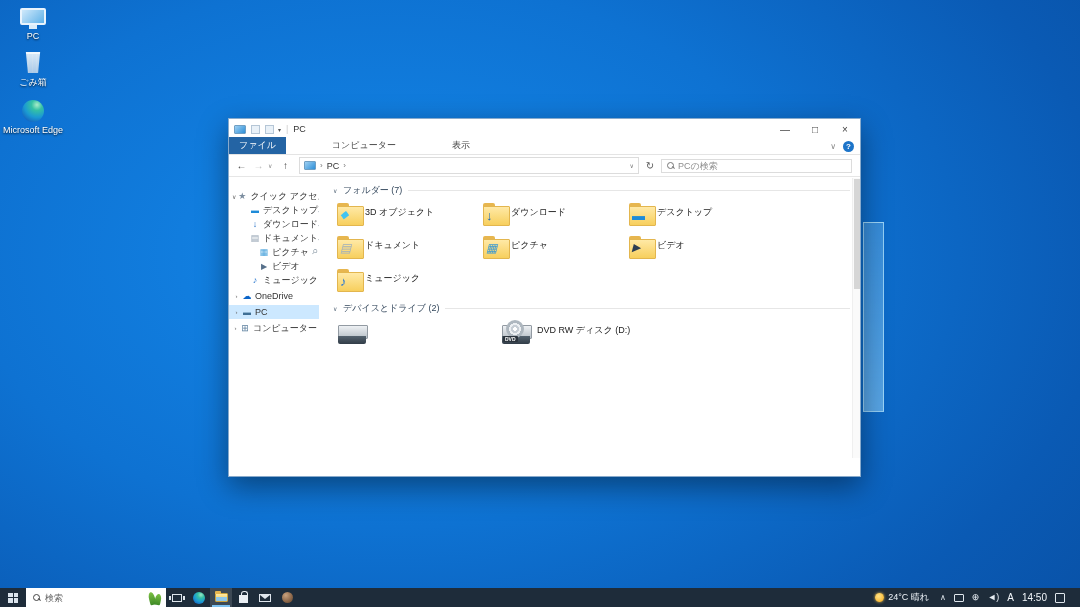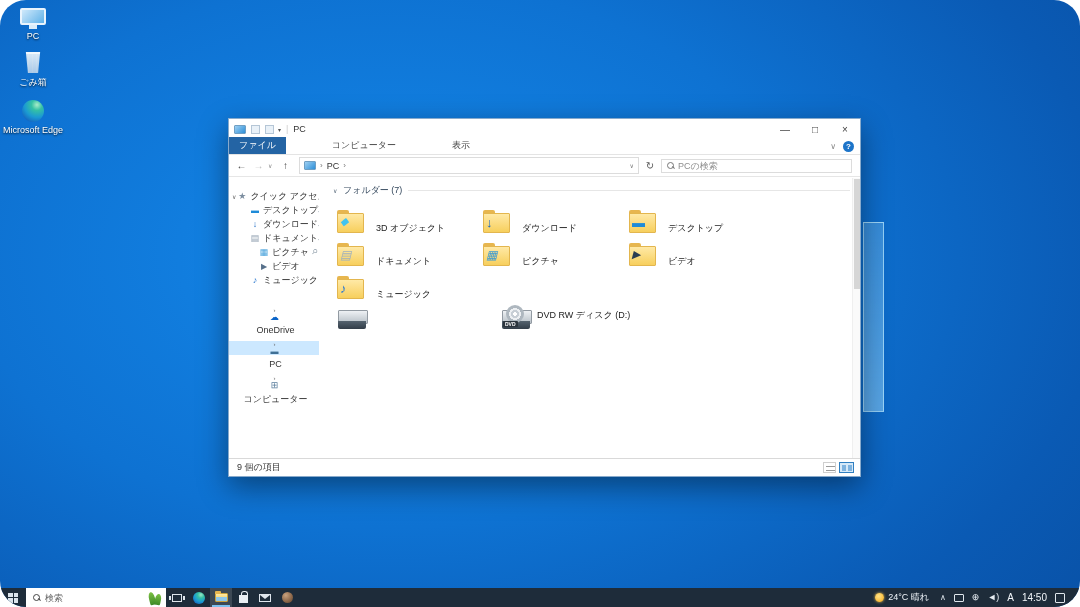--- a/index.html
+++ b/index.html
@@ -1,18 +1,18 @@
 <!DOCTYPE html>
 <html><head>
 <meta charset="utf-8">
 <style>
   * { margin:0; padding:0; box-sizing:border-box; font-family:"Liberation Sans", sans-serif; }
   html,body { width:1080px; height:607px; overflow:hidden; }
   #screen { position:relative; width:1080px; height:607px; overflow:hidden;
-    background: radial-gradient(1000px 650px at 36% 42%, #1488ea 0%, #0e72d2 42%, #0a5ab4 72%, #084c9e 100%); border-radius: 26px; }
+    background: radial-gradient(1000px 650px at 36% 42%, #1488ea 0%, #0e72d2 42%, #0a5ab4 72%, #084c9e 100%); }
 
   
   .beam { position:absolute; left:863px; top:222px; width:21px; height:190px;
     background:linear-gradient(180deg, rgba(150,215,255,.30), rgba(150,215,255,.55));
     border:1px solid rgba(180,230,255,.75); }
 
   
   #desktop-icons { position:absolute; left:2px; top:6px; width:62px; display:flex; flex-direction:column; gap:9px; }
   .dic { width:62px; text-align:center; cursor:pointer; }
   .dic .art { display:block; position:relative; }
@@ -64,21 +64,21 @@
   .mag::before { content:""; position:absolute; left:0; top:0; width:5px; height:5px; border:1px solid #777; border-radius:50%; }
   .mag::after { content:""; position:absolute; left:5px; top:5px; width:3px; height:1px; background:#777; transform:rotate(45deg); }
   .search-field input { border:none; outline:none; width:100%; font-size:9px; color:#333; }
   .search-field input::placeholder { color:#8e8e8e; }
 
   .winbody { position:absolute; top:59px; bottom:18px; left:0; right:0; display:flex; }
 
   
   .sidebar { width:90px; flex:0 0 90px; padding-top:11px; overflow:hidden; }
   .srow { height:14px; display:flex; align-items:center; cursor:pointer; padding-right:2px; }
-  .srow.gap { margin-top:20px;flex-direction:column; }
+  .srow.gap { margin-top:2px; }
   .srow.selected { background:#cce8ff; }
   .srow .chev { width:9px; text-align:center; font-size:6px; color:#666; }
   .srow.ind0 { padding-left:3px; }
   .srow.ind1 { padding-left:20px; }
   .si { width:12px; flex:0 0 12px; text-align:center; font-size:9px; line-height:1; }
   .si-quickaccess::after { content:"★"; color:#7d8ea0; }
   .si-desktop::after    { content:"▬"; color:#1e8bd8; font-size:8px; }
   .si-download::after   { content:"↓"; color:#1565c0; font-weight:bold; }
   .si-documents::after  { content:"▤"; color:#90a0b0; }
   .si-pictures::after   { content:"▦"; color:#4aa3dc; }
@@ -91,21 +91,21 @@
   .pin { margin-left:auto; font-size:7px; color:#8a99a6; transform:rotate(45deg); }
 
   
   .content { position:relative; flex:1; padding:6px 10px 0 14px; overflow:hidden; }
   .sect-head { display:flex; align-items:center; margin-bottom:3px; }
   .sect-chev { font-size:6px; color:#5a6c7d; width:10px; cursor:pointer; }
   .sect-title { font-size:9px; color:#33475c; white-space:nowrap; }
   .sect-line { flex:1; height:1px; background:#e6e6e6; margin-left:6px; }
 
   .fgrid { display:grid; grid-template-columns:repeat(3,146px); grid-auto-rows:33px; margin:4px 0 2px 2px; }
-  .ftile { display:flex; gap:12px; cursor:pointer; align-items:flex-end; padding:1px 2px; }
+  .ftile { display:flex; gap:1px; cursor:pointer; align-items:flex-start; padding:1px 2px; }
   .fold { position:relative; width:27px; height:20px; margin-top:4px; flex:0 0 27px; }
   .fold::before { content:""; position:absolute; left:0; top:-3px; width:12px; height:6px; background:#e7b64f; border-radius:2px 2px 0 0; }
   .fold::after { content:""; position:absolute; inset:0; background:linear-gradient(#ffe9a6,#f7cf5d); border:1px solid #e3b64e; border-radius:1px; }
   .glyph { position:absolute; z-index:2; left:3px; top:3px; font-size:11px; line-height:1; }
   .g-3d::after        { content:"◆"; color:#41c3f1; }
   .g-download::after  { content:"↓"; color:#1565c0; font-weight:700; font-size:13px; }
   .g-desktop::after   { content:"▬"; color:#1e8bd8; font-size:13px; }
   .g-documents::after { content:"▤"; color:#9fb0bd; font-size:12px; }
   .g-pictures::after  { content:"▦"; color:#3e9ad0; font-size:12px; }
   .g-videos::after    { content:"▶"; color:#2b3d52; font-size:11px; }
@@ -392,20 +392,25 @@
 
             <div class="ftile" title="ミュージック">
               <span class="fold">
                 <i class="glyph g-music"></i>
               </span>
               <span class="flabel">ミュージック</span>
             </div>
 
         </div>
 
+        <div class="sect-head">
+          <span class="sect-chev">∨</span>
+          <span class="sect-title">デバイスとドライブ (2)</span>
+          <span class="sect-line"></span>
+        </div>
 
         <div class="drives">
           <div class="dtile">
             <span class="hdd"></span>
           </div>
           <div class="dtile">
             <span class="hdd dvdrive">
               <span class="disc"></span>
               <span class="badge">DVD</span>
             </span>
@@ -414,27 +419,20 @@
             </span>
           </div>
         </div>
 
         <div class="vscroll">
           <div class="thumb"></div>
         </div>
       </div>
     </div>
 
-    <div class="statusbar">
-      <span class="status-text">9 個の項目</span>
-      <span class="sb-views">
-        <span class="sb-list"></span>
-        <span class="sb-thumb"></span>
-      </span>
-    </div>
   </div>
 
   <div id="taskbar">
     <div class="tb-start">
       <span class="winlogo">
           <span></span>
           <span></span>
           <span></span>
           <span></span>
         </span>

